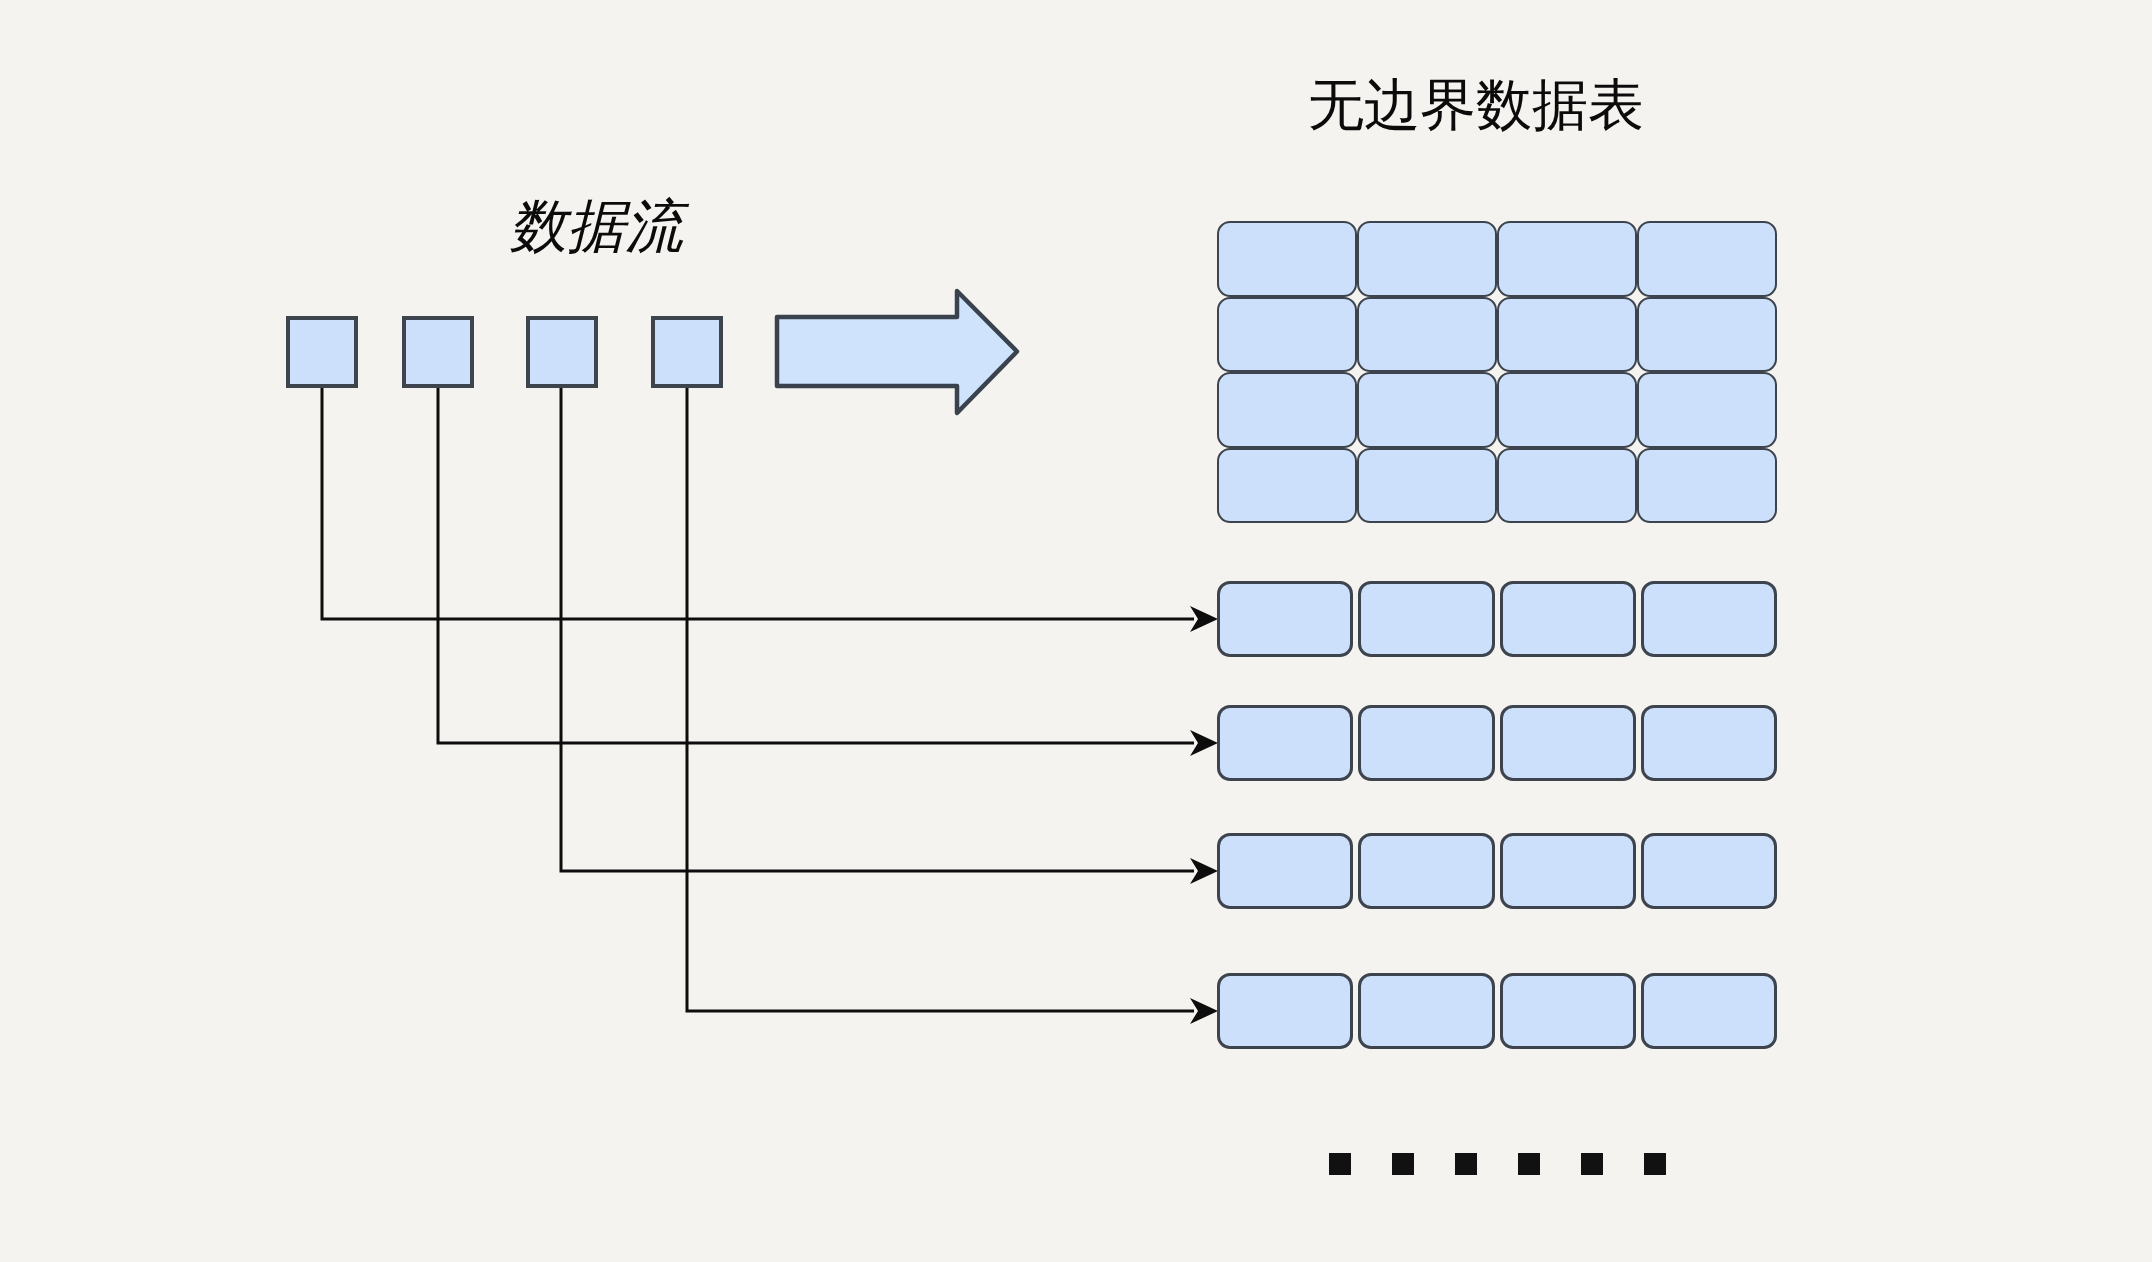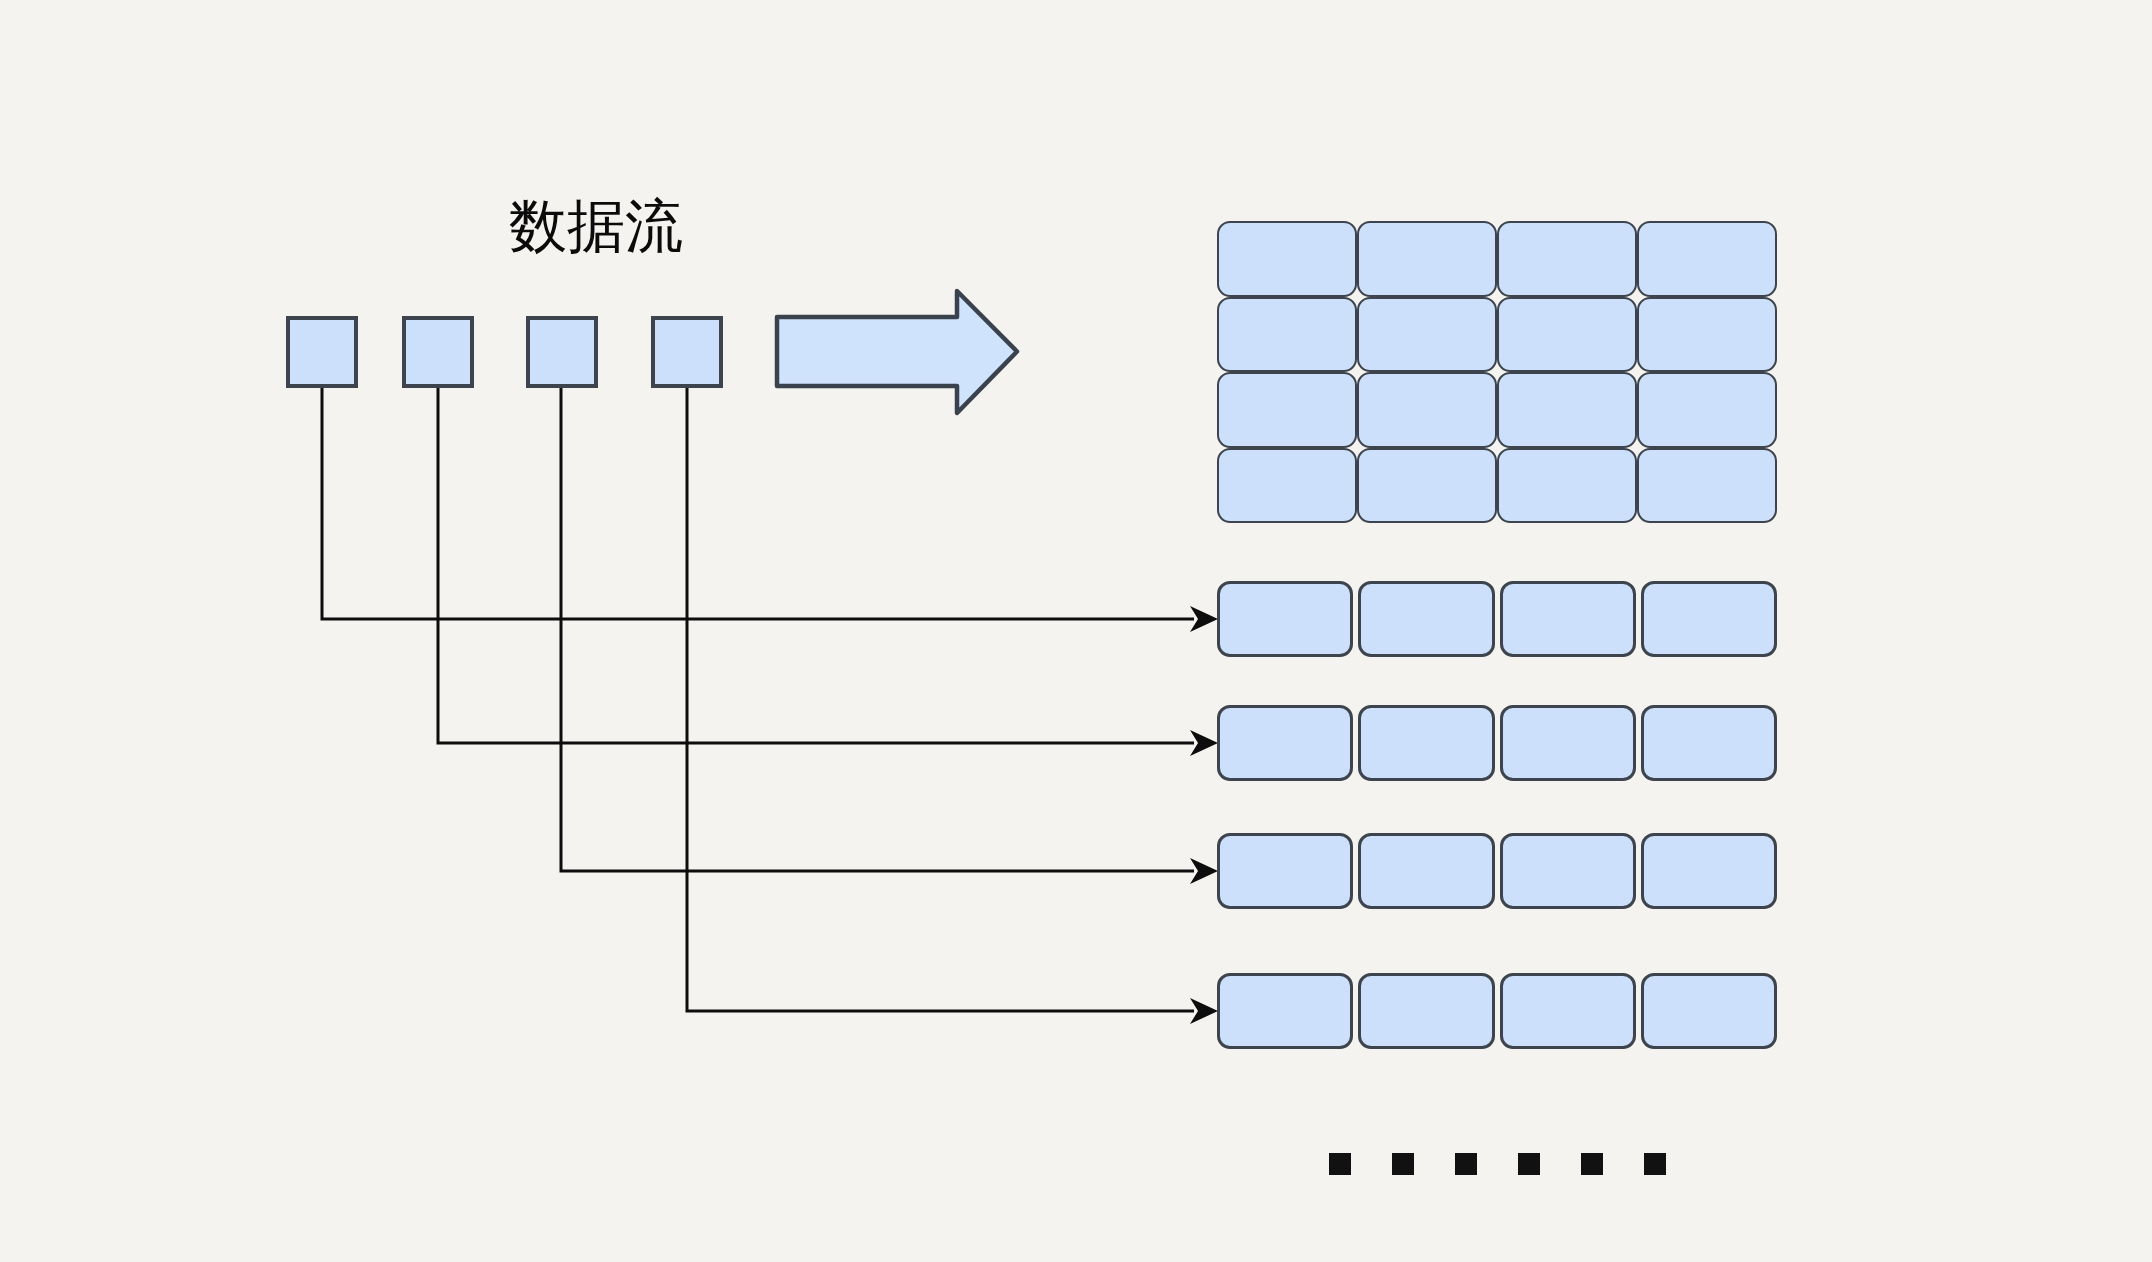--- a/index.html
+++ b/index.html
@@ -19,21 +19,21 @@
     background:var(--bg);
     overflow:hidden;
   }
   .label{
     position:absolute;
     color:var(--text);
     font-weight:500;
     white-space:nowrap;
     transform:translateX(-50%);
   }
-  .stream-label{left:596px;top:188px;font-size:58px;}
+  .stream-label{left:596px;top:188px;font-size:58px;font-style:italic;}
   .table-label{left:1476px;top:68px;font-size:56px;}
   .wires{position:absolute;left:0;top:0;}
   .stream-square{
     position:absolute;
     width:72px;height:72px;
     background:var(--cell-fill);
     border:4px solid var(--cell-stroke);
   }
   .big-arrow{position:absolute;left:0;top:0;}
   .grid{
@@ -84,20 +84,21 @@
       <polygon points="1218,619 1190,606 1198,619 1190,632" fill="#0d0d0d"></polygon>
       <path d="M 438 388 L 438 743 L 1194 743" fill="none" stroke="#0d0d0d" stroke-width="3"></path>
       <polygon points="1218,743 1190,730 1198,743 1190,756" fill="#0d0d0d"></polygon>
       <path d="M 561 388 L 561 871 L 1194 871" fill="none" stroke="#0d0d0d" stroke-width="3"></path>
       <polygon points="1218,871 1190,858 1198,871 1190,884" fill="#0d0d0d"></polygon>
       <path d="M 687 388 L 687 1011 L 1194 1011" fill="none" stroke="#0d0d0d" stroke-width="3"></path>
       <polygon points="1218,1011 1190,998 1198,1011 1190,1024" fill="#0d0d0d"></polygon>
     </svg>
 
   <div class="label stream-label">数据流</div>
+  <div class="label table-label">无边界数据表</div>
 
   <div id="squares">
       <div class="stream-square" style="left: 286px; top: 316px;"></div>
       <div class="stream-square" style="left: 402px; top: 316px;"></div>
       <div class="stream-square" style="left: 526px; top: 316px;"></div>
       <div class="stream-square" style="left: 651px; top: 316px;"></div>
     </div>
 
   <svg class="big-arrow" width="2152" height="1262" viewBox="0 0 2152 1262">
     <polygon points="777,317 957,317 957,291 1017,351.5 957,413 957,386 777,386" fill="#cfe3fc" stroke="#39424d" stroke-width="4.5" stroke-linejoin="round"></polygon>

